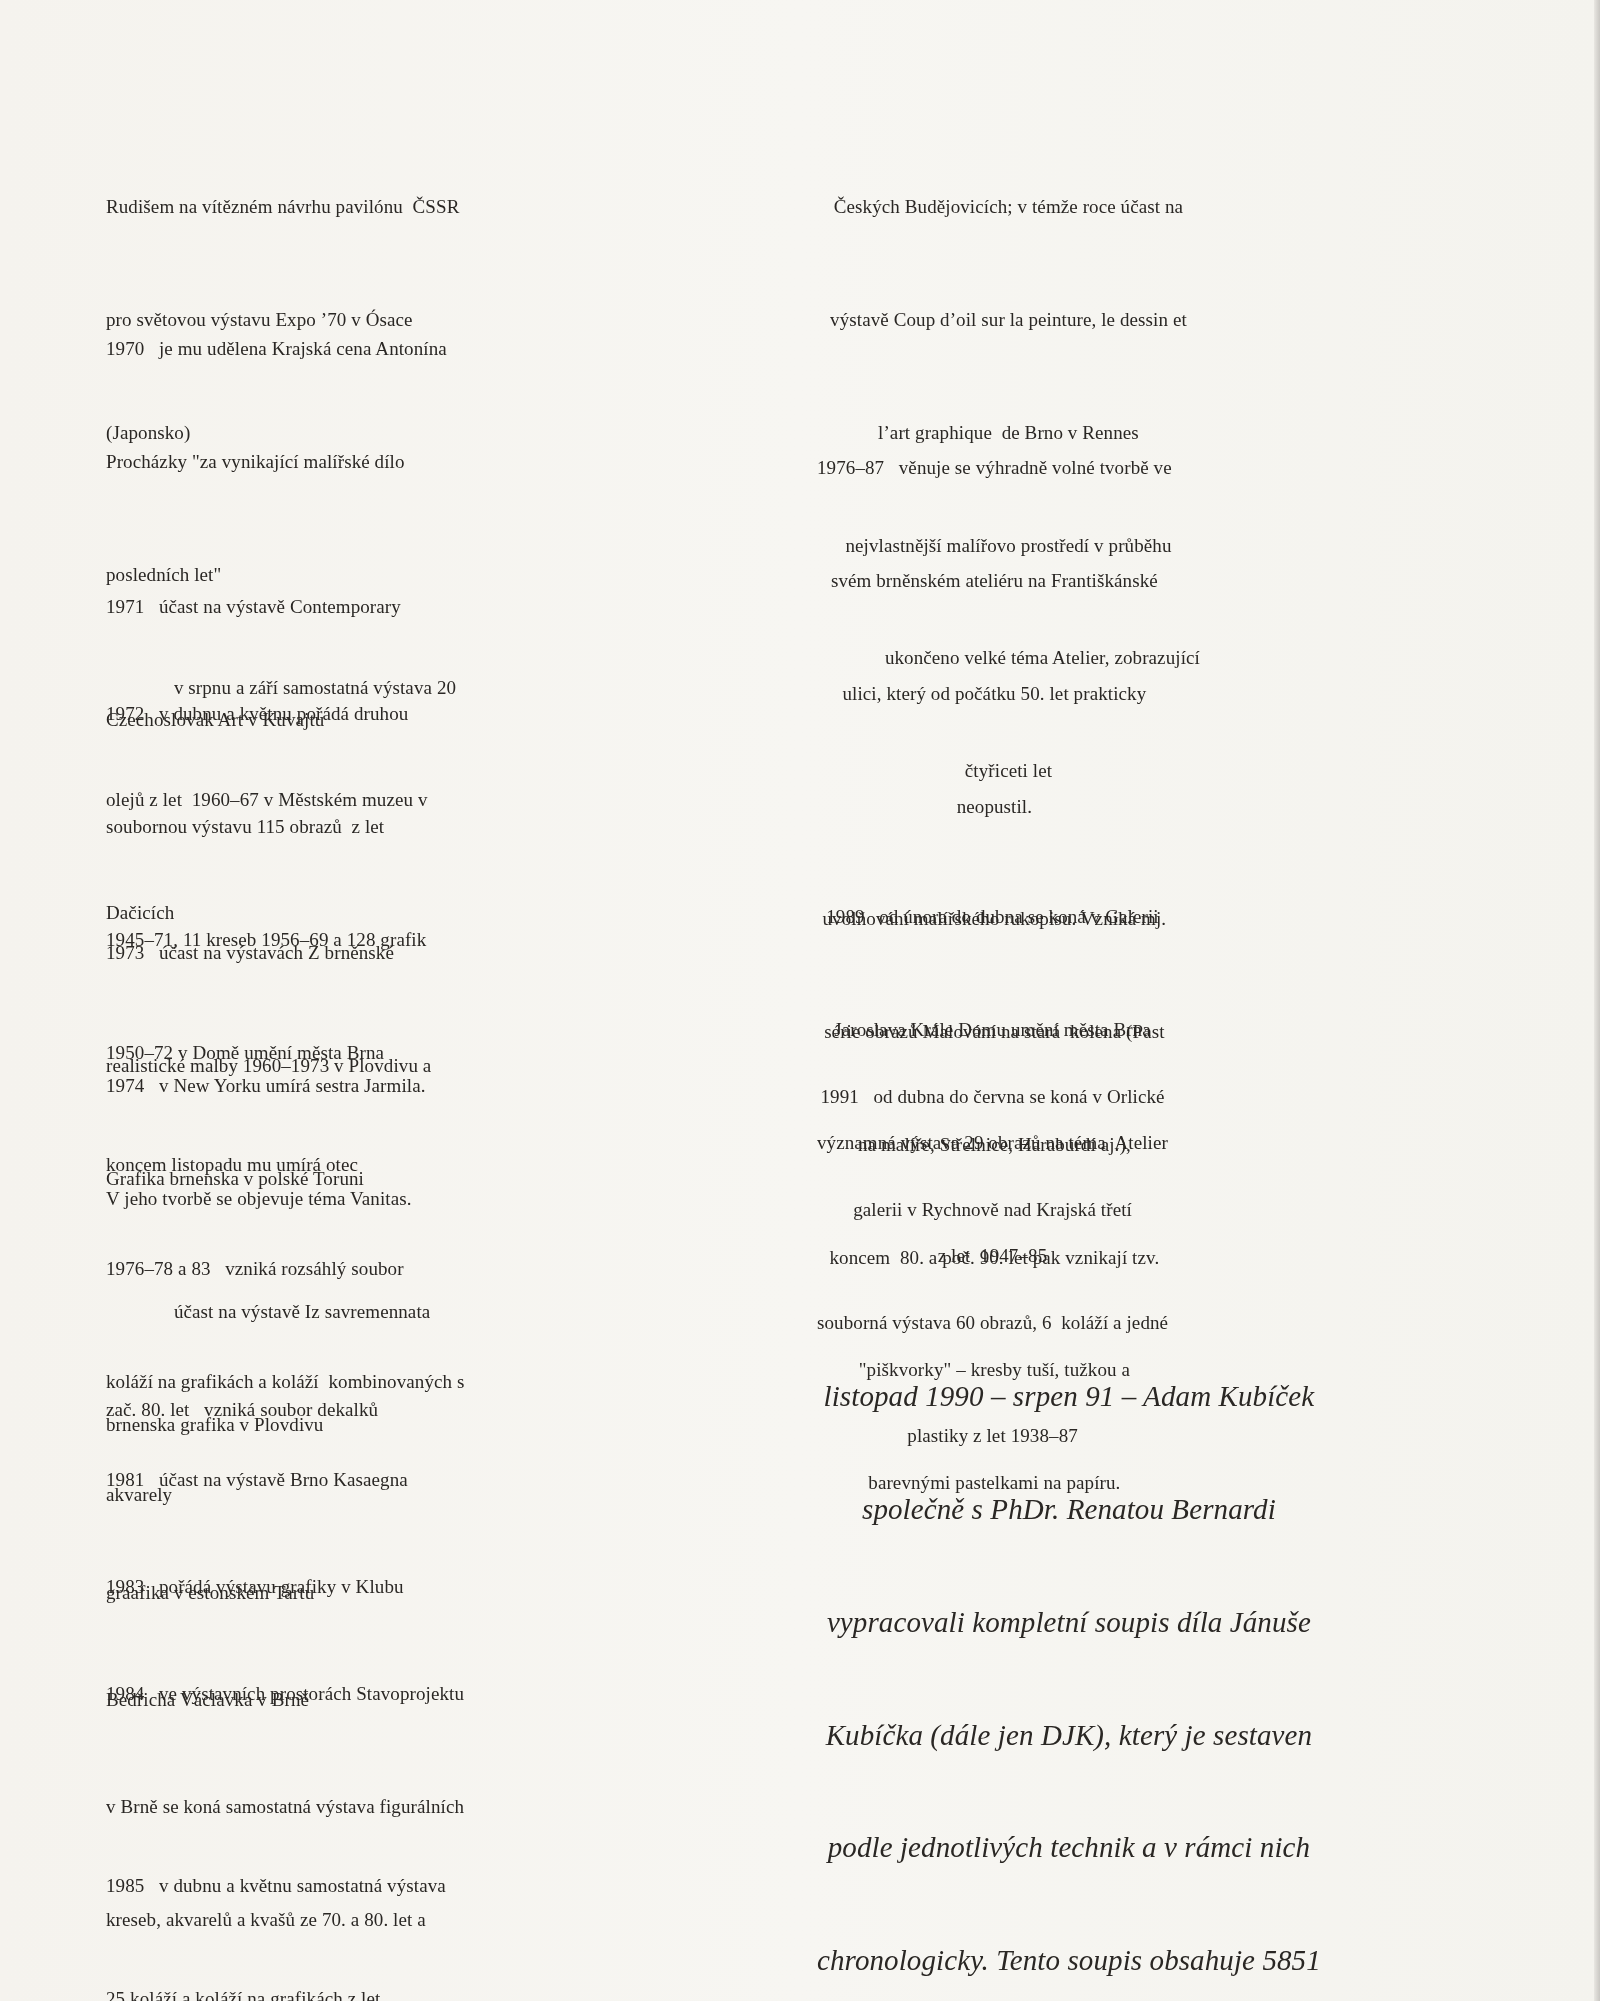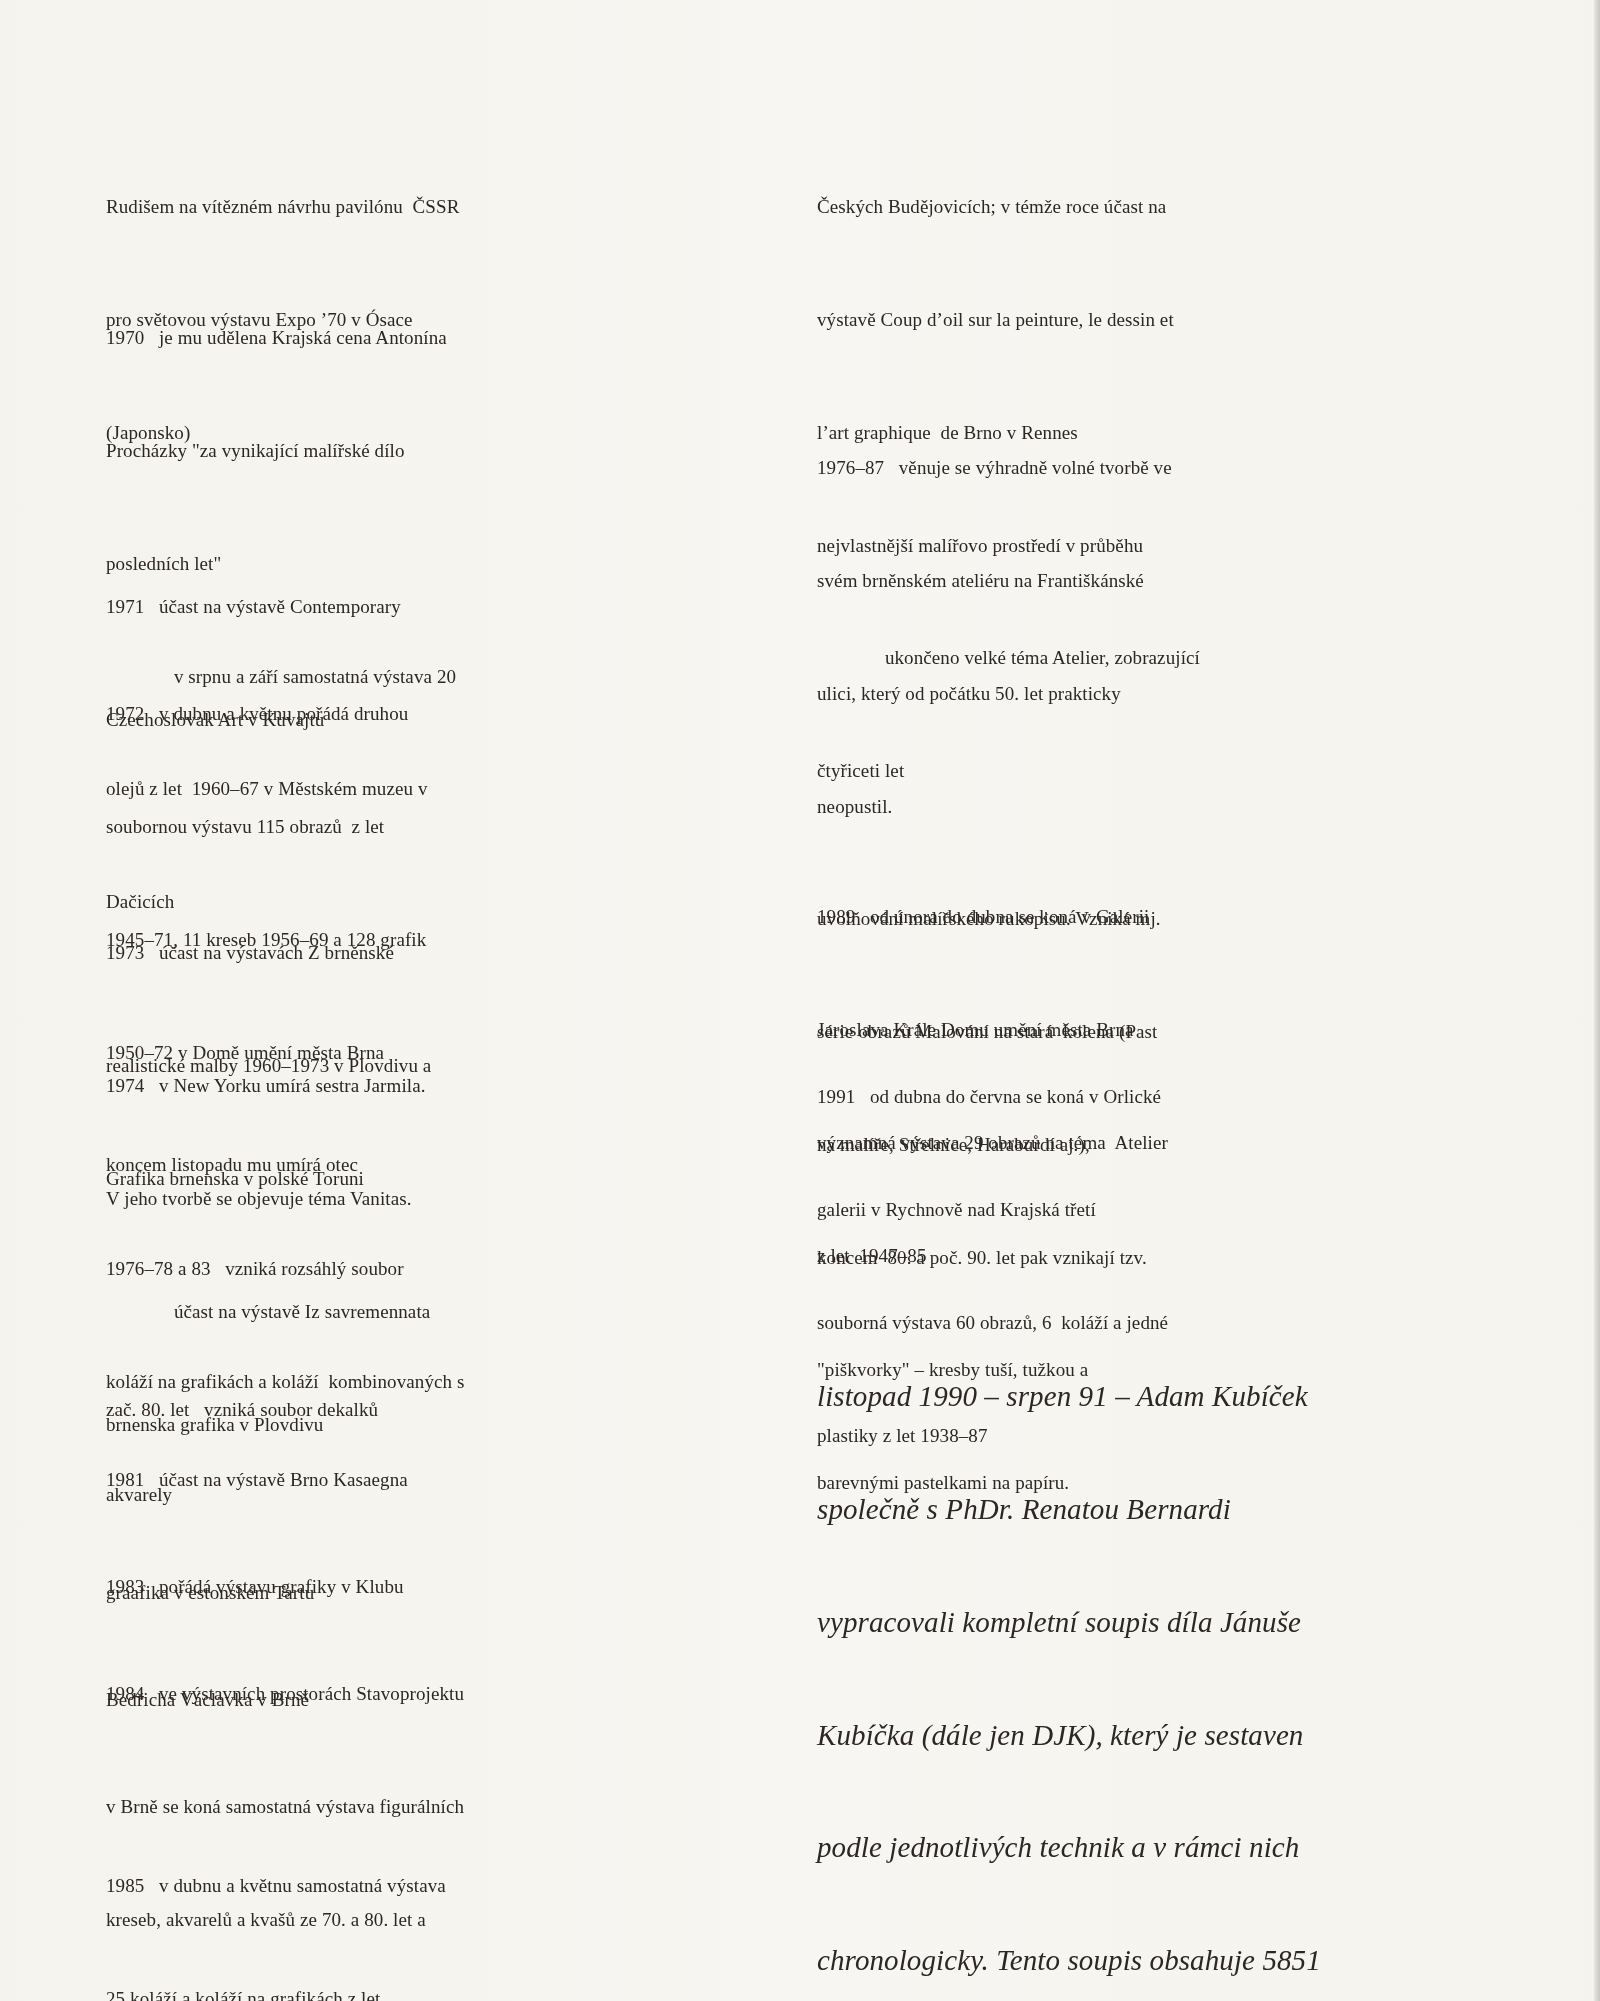--- a/index.html
+++ b/index.html
@@ -6,37 +6,37 @@
   body {
     width: 1600px; height: 2001px; position: relative; overflow: hidden;
     background: #f6f5f0;
     color: #2a2724;
     font-family: "Liberation Serif", "DejaVu Serif", serif;
   }
   .page { position: absolute; inset: 0; background: linear-gradient(90deg, #f5f3ee 0%, #f7f6f2 50%, #f4f3ee 100%); }
   .edge { position: absolute; right: 0; top: 0; width: 6px; height: 2001px; background: linear-gradient(90deg, #e9e7e2, #c9c7c3); }
   .block { position: absolute; font-size: 19px; line-height: 37.6px; white-space: pre; letter-spacing: 0.1px; }
   .left { left: 106px; }
-  .right { left: 817px; }
+  .right { left: 817px; text-align: center; }
   .line { display: block; }
   .italic { font-style: italic; font-size: 29px; line-height: 37.6px; }
 </style>
 </head>
 <body>
 
 <div class="page"></div>
 <div class="edge"></div>
 
 <div class="block left" style="top:113px">
   <span class="line">Rudišem na vítězném návrhu pavilónu  ČSSR</span>
   <span class="line">pro světovou výstavu Expo ’70 v Ósace</span>
   <span class="line">(Japonsko)</span>
 </div>
 
-<div class="block left" style="top:244px">
+<div class="block left" style="top:255px">
   <span class="line">1970   je mu udělena Krajská cena Antonína</span>
   <span class="line">Procházky "za vynikající malířské dílo</span>
   <span class="line">posledních let"</span>
   <span class="line">              v srpnu a září samostatná výstava 20</span>
   <span class="line">olejů z let  1960–67 v Městském muzeu v</span>
   <span class="line">Dačicích</span>
 </div>
 
 <div class="block left" style="top:513px">
   <span class="line">1971   účast na výstavě Contemporary</span>

